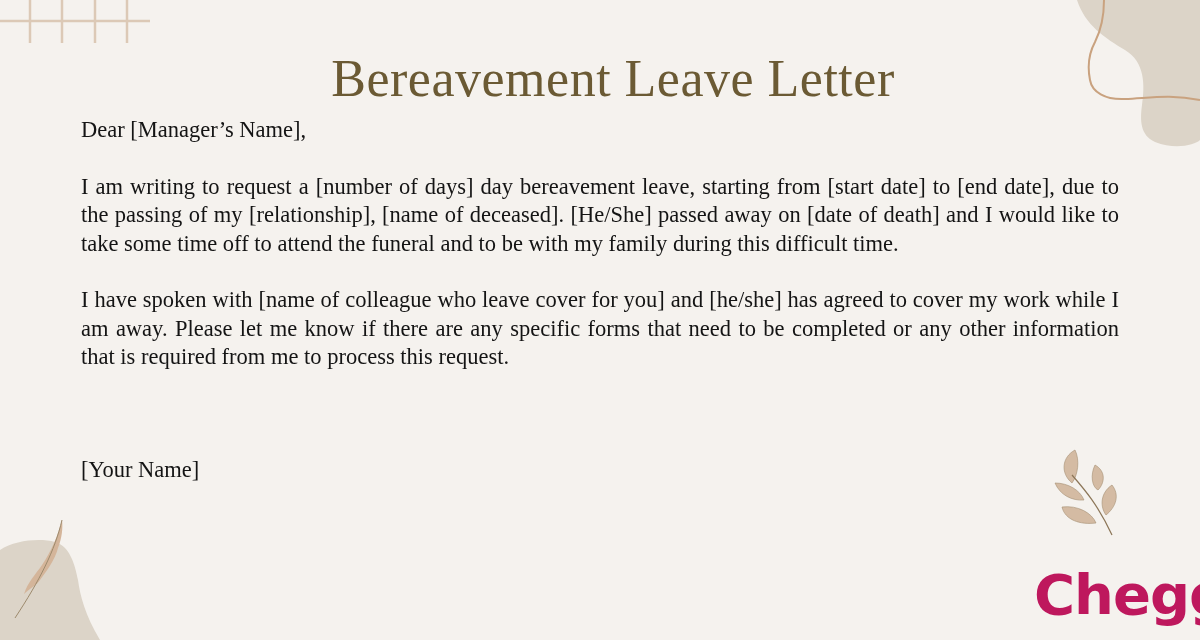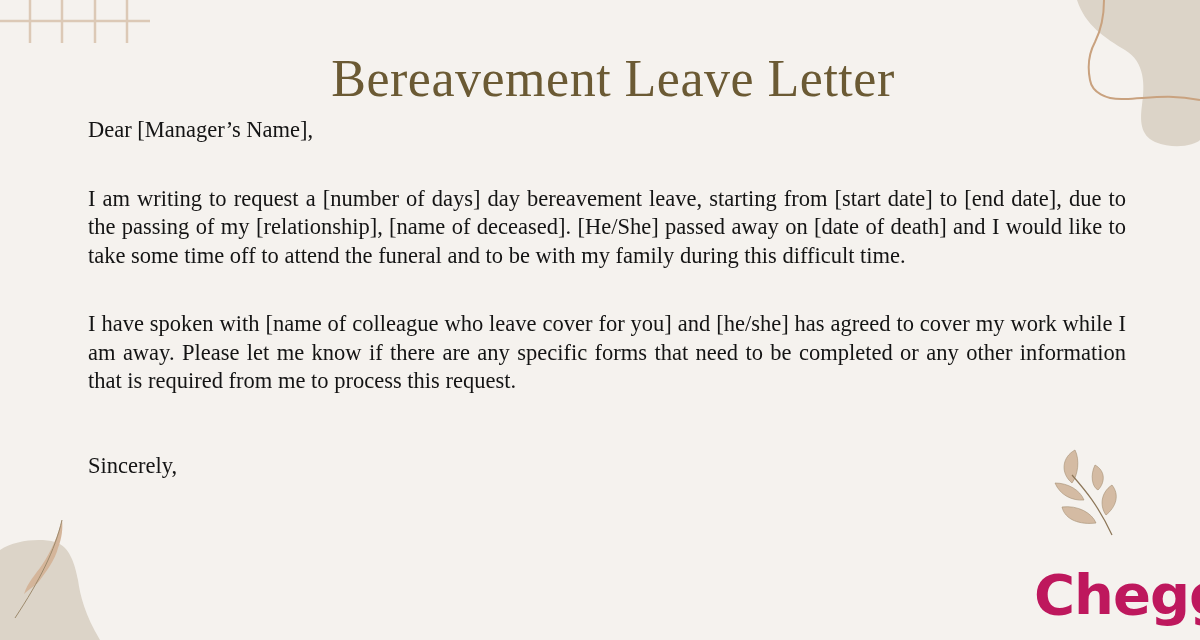--- a/index.html
+++ b/index.html
@@ -17,29 +17,29 @@
       text-align: center;
       font-family: "Liberation Serif", "DejaVu Serif", serif;
       font-size: 52px;
       color: #6b5a34;
       letter-spacing: 0.5px;
       font-weight: normal;
       padding-left: 26px;
     }
     .letter {
       position: absolute;
-      left: 88px; top: 116px;
+      left: 81px; top: 116px;
       width: 1038px;
       font-family: "Liberation Serif", "DejaVu Serif", serif;
       font-size: 22.5px;
       line-height: 28.5px;
       color: #141414;
     }
     .letter p { margin: 0; }
-    .letter .justify { text-align: justify; text-align-last: left; margin-top: 12px; }
+    .letter .justify { text-align: justify; text-align-last: left; }
     .gap { height: 28px; }
     .brand {
       position: absolute;
       left: 1034px; top: 562px;
       font-family: "DejaVu Sans", "Liberation Sans", sans-serif;
       font-weight: bold;
       font-size: 56px;
       color: #be185d;
       letter-spacing: -1px;
     }
@@ -86,18 +86,18 @@
   <h1 class="title">Bereavement Leave Letter</h1>
 
   <div class="letter">
     <p>Dear [Manager’s Name],</p>
     <div class="gap"></div>
     <p class="justify">I am writing to request a [number of days] day bereavement leave, starting from [start date] to [end date], due to the passing of my [relationship], [name of deceased]. [He/She] passed away on [date of death] and I would like to take some time off to attend the funeral and to be with my family during this difficult time.</p>
     <div class="gap"></div>
     <p class="justify">I have spoken with [name of colleague who leave cover for you] and [he/she] has agreed to cover my work while I am away. Please let me know if there are any specific forms that need to be completed or any other information that is required from me to process this request.</p>
     <div class="gap"></div>
     <div class="gap"></div>
-    <p>Sincerely,</p>
     <div class="gap"></div>
+    <p>[Your Name]</p>
   </div>
 
   <div class="brand">Chegg</div>
 </div>
 
 </body></html>

